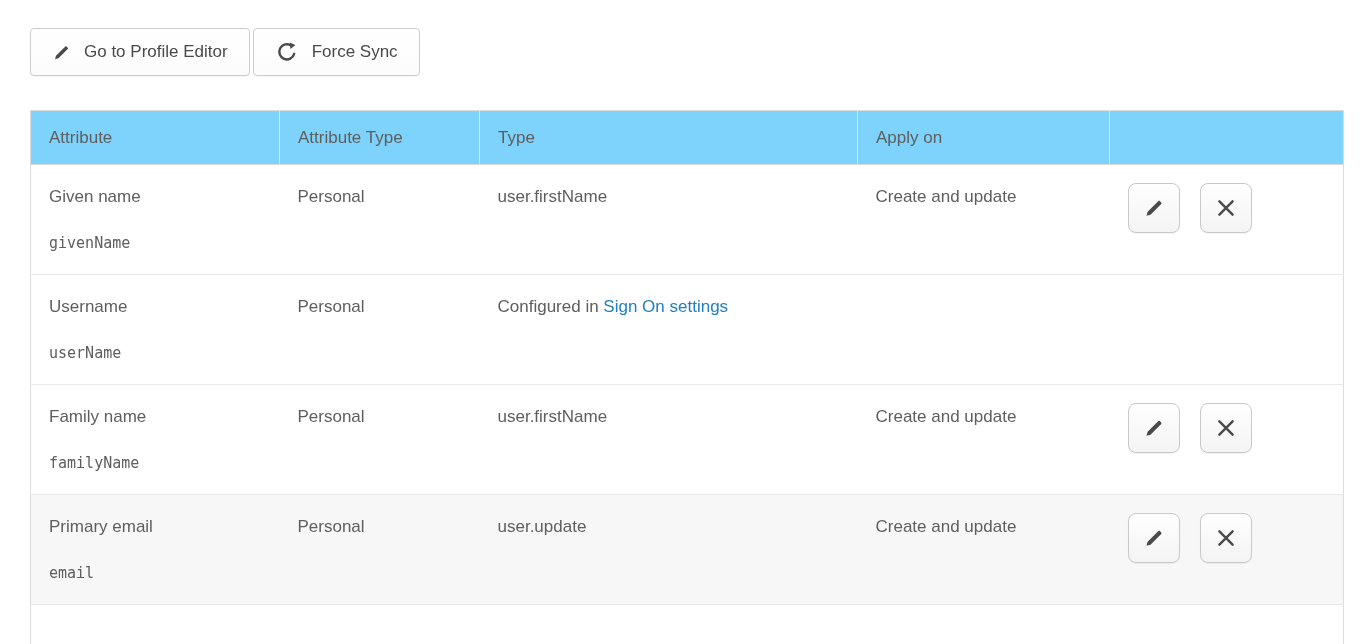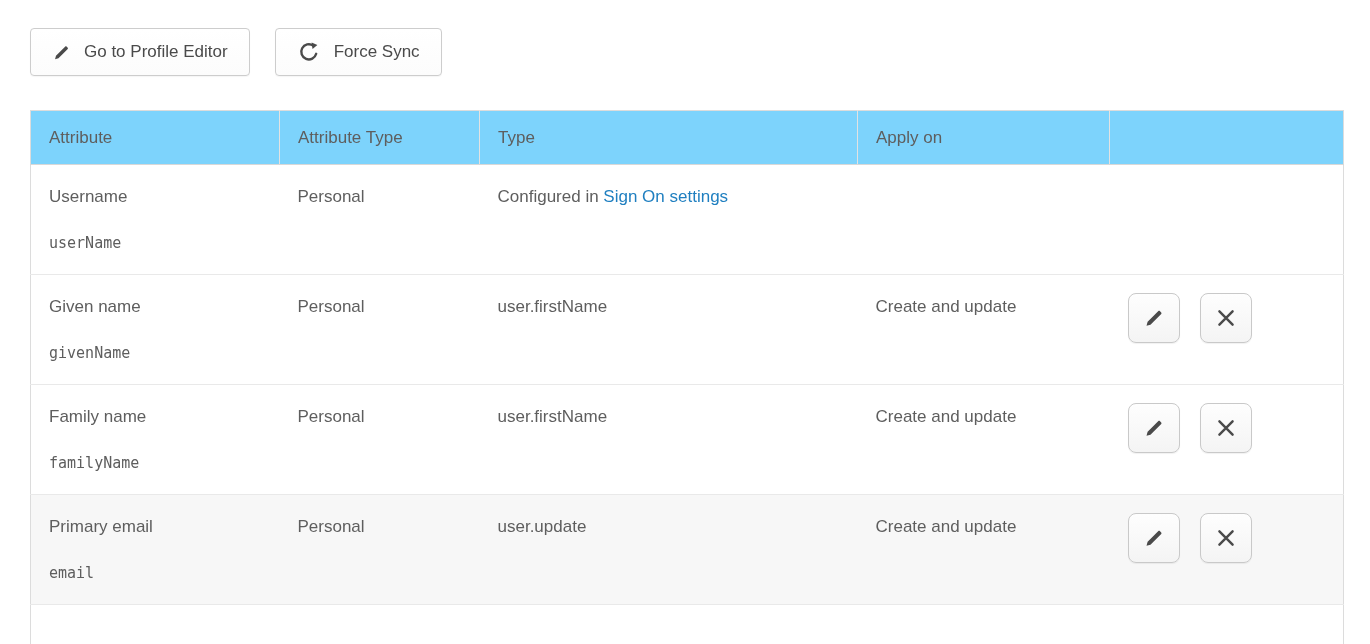--- a/index.html
+++ b/index.html
@@ -7,21 +7,21 @@
     width: 1370px; height: 644px;
     overflow: hidden;
     background: #ffffff;
     font-family: "Liberation Sans", sans-serif;
   }
   .page { width: 1370px; height: 644px; overflow: hidden; position: relative; }
 
   
   .toolbar {
     display: flex;
-    gap: 25px;
+    gap: 3px;
     margin: 28px 0 0 30px;
   }
   .btn {
     display: inline-flex;
     align-items: center;
     gap: 13px;
     height: 48px;
     padding: 0 21px;
     background: linear-gradient(#ffffff, #fcfcfc);
     border: 1px solid #cdcdcd;
@@ -132,33 +132,20 @@
           <th>Attribute Type</th>
           <th>Type</th>
           <th>Apply on</th>
           <th></th>
         </tr>
       </thead>
       <tbody>
 
         <tr>
           <td>
-            <div>Username</div>
-            <div class="attr-code">userName</div>
-          </td>
-          <td>Personal</td>
-          <td>
-            <span>Configured in </span><a class="link" href="#">Sign On settings</a>
-          </td>
-          <td></td>
-          <td class="actions"></td>
-        </tr>
-
-        <tr>
-          <td>
             <div>Given name</div>
             <div class="attr-code">givenName</div>
           </td>
           <td>Personal</td>
           <td>user.firstName</td>
           <td>Create and update</td>
           <td class="actions">
             <button class="icon-btn">
               <span>
                 <svg width="22" height="22" viewBox="0 0 20 20">
@@ -170,20 +157,33 @@
                 <svg width="22" height="22" viewBox="0 0 20 20">
                   <path d="M4 4 L16 16 M16 4 L4 16" stroke="#4a4a4a" stroke-width="2.2" stroke-linecap="round"></path>
                 </svg>
               </span>
             </button>
           </td>
         </tr>
 
         <tr>
           <td>
+            <div>Username</div>
+            <div class="attr-code">userName</div>
+          </td>
+          <td>Personal</td>
+          <td>
+            <span>Configured in </span><a class="link" href="#">Sign On settings</a>
+          </td>
+          <td></td>
+          <td class="actions"></td>
+        </tr>
+
+        <tr>
+          <td>
             <div>Family name</div>
             <div class="attr-code">familyName</div>
           </td>
           <td>Personal</td>
           <td>user.firstName</td>
           <td>Create and update</td>
           <td class="actions">
             <button class="icon-btn">
               <span>
                 <svg width="22" height="22" viewBox="0 0 20 20">

